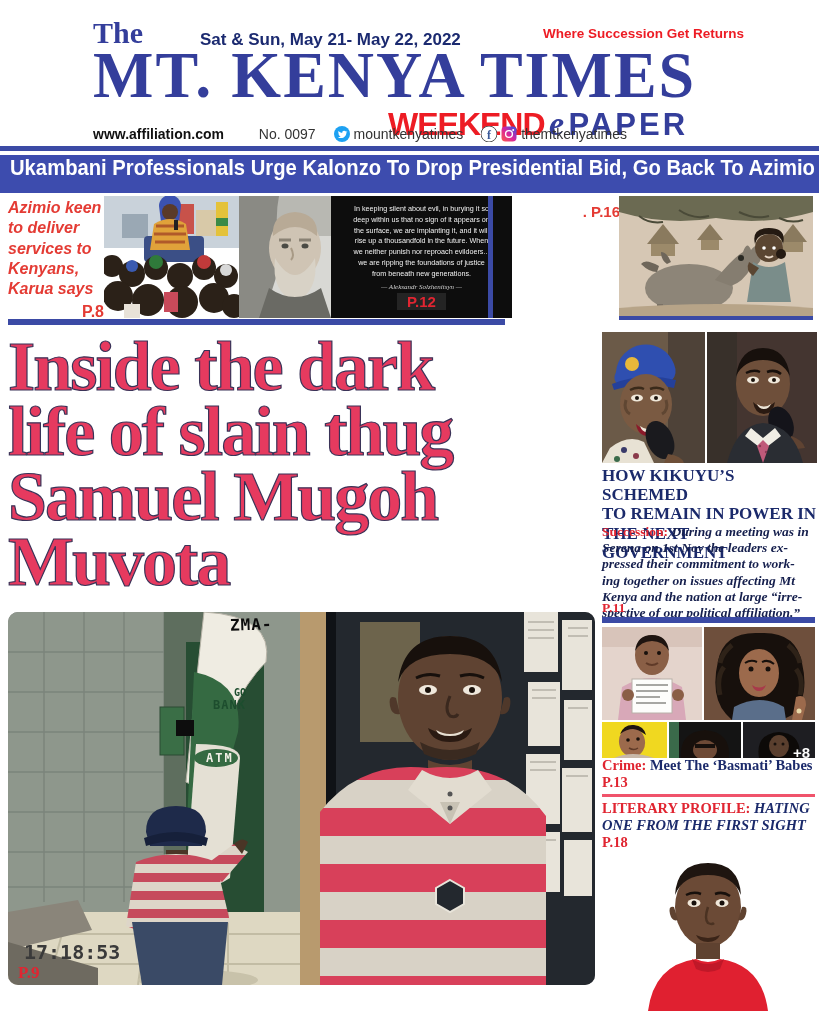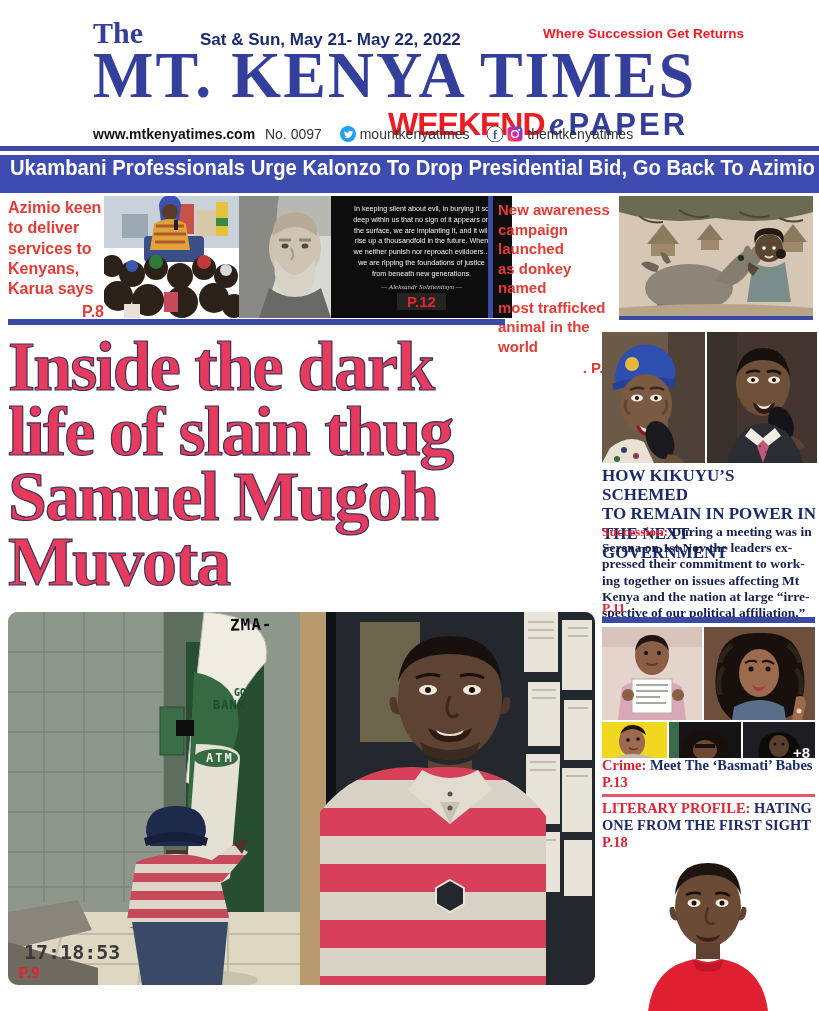--- a/index.html
+++ b/index.html
@@ -12,34 +12,34 @@
   .date{left:200px;top:30px;font:bold 17px "Liberation Sans",sans-serif;color:#1b2a70;}
   .tagline{left:543px;top:26px;font:bold 13.5px "Liberation Sans",sans-serif;color:#ed1c24;}
   .mast-title{left:93px;top:38px;width:640px;font:bold 64px "Liberation Serif",serif;
               color:#343e9b;letter-spacing:2px;white-space:nowrap;transform:scaleY(1.02);transform-origin:left top;}
   .mast-sub{left:388px;top:105px;white-space:nowrap;}
   .mast-sub .wk{font:bold 32px "Liberation Sans",sans-serif;color:#ed1c24;letter-spacing:-1px;}
   .mast-sub .e{font:italic bold 34px "Liberation Serif",serif;color:#343e9b;}
   .mast-sub .pp{font:bold 31px "Liberation Sans",sans-serif;color:#343e9b;letter-spacing:3px;}
   .infoline{left:93px;top:126px;width:640px;font:14px "Liberation Sans",sans-serif;color:#222;}
   .infoline .site{font-weight:bold;color:#111;}
-  .infoline .issue{margin-left:6px;color:#333;}
+  .infoline .issue{margin-left:31px;color:#333;}
   .soc{display:inline-block;vertical-align:-3px;margin-left:14px;margin-right:4px;}
   .handle{color:#333;}
   .blue-rule{left:0;top:146px;width:819px;height:5px;background:#3b4aa5;}
 
   
   .banner{left:0;top:155px;width:819px;height:38px;background:#3d4cae;}
   .banner-inner{position:absolute;left:10px;top:0;height:38px;line-height:38px;white-space:nowrap;
                 font:bold 22px "Liberation Sans",sans-serif;color:#fff;transform:scaleX(0.92);transform-origin:left center;}
 
   
   .t-left{left:8px;top:198px;width:96px;font:bold 16px "Liberation Sans",sans-serif;color:#e43b34;line-height:1.27;}
   .t-left .pg, .t-right .pg{display:block;text-align:right;margin-top:2px;color:#e43b34;}
-  .pre{white-space:pre-line;}
+  .pre{white-space:pre-line;font-style:italic;}
   .img-crowd{left:104px;top:196px;}
   .img-solz{left:239px;top:196px;}
   .quote{left:331px;top:196px;width:181px;height:122px;background:#0d0d0d;color:#f2f2f2;
          text-align:center;overflow:hidden;}
   .quote .qlines{display:block;margin:8px 5px 0;font:7.2px "Liberation Sans",sans-serif;line-height:1.5;}
   .quote .qauthor{display:block;margin-top:3px;font:italic 7px "Liberation Serif",serif;color:#cfcfcf;}
   .quote .pg{display:inline-block;margin-top:2px;padding:0 10px;background:#242424;
              font:bold 15px "Liberation Sans",sans-serif;color:#e02531;}
   .vdiv{left:488px;top:196px;width:5px;height:122px;background:#3b4aa5;}
   .t-right{left:498px;top:200px;width:122px;font:bold 15px "Liberation Sans",sans-serif;color:#e43b34;line-height:1.3;}
@@ -83,21 +83,21 @@
   <div class="abs the">The</div>
   <div class="abs date">Sat &amp; Sun, May 21- May 22, 2022</div>
   <div class="abs tagline">Where Succession Get Returns</div>
   <div class="abs mast-title">MT. KENYA TIMES</div>
   <div class="abs mast-sub">
     <span class="wk">WEEKEND</span>
     <span class="e">e</span>
     <span class="pp">PAPER</span>
   </div>
   <div class="abs infoline">
-    <span class="site">www.mtkenyatimes.com</span>
+    <span class="site">www.affiliation.com</span>
     <span class="issue">No. 0097</span>
     <span class="soc">
       <svg width="16" height="16">
           <circle cx="8" cy="8" r="8" fill="#1da1f2"></circle>
           <path d="M12.5 5.4c-.3.2-.7.3-1 .4.4-.3.6-.6.8-1-.4.2-.8.4-1.2.4-.7-.7-1.8-.6-2.4.1-.4.4-.5 1-.4 1.5-1.5-.1-2.9-.8-3.8-1.9-.5.9-.2 2 .6 2.5-.3 0-.6-.1-.8-.2 0 .9.6 1.7 1.5 1.9-.3.1-.6.1-.9 0 .3.8 1 1.3 1.8 1.3-.8.6-1.8.9-2.8.8.9.6 1.9.9 3 .9 3.6 0 5.6-3 5.5-5.7.4-.3.8-.6 1.1-1z" fill="#fff"></path>
         </svg>
     </span><span class="handle">mountkenyatimes</span>
     <span class="soc">
       <svg width="16" height="16">
           <circle cx="8" cy="8" r="8" fill="#fff" stroke="#555"></circle>
@@ -196,25 +196,20 @@
 we neither punish nor reproach evildoers...
 we are ripping the foundations of justice
 from beneath new generations.</span>
     <span class="qauthor">— Aleksandr Solzhenitsyn —</span>
     <span class="pg">P.12</span>
   </div>
 
   <div class="abs vdiv"></div>
 
   <div class="abs t-right">
-    <span class="pre">New awareness
-campaign launched
-as donkey named
-most trafficked
-animal in the world</span>
     <span class="pg">. P.16</span>
   </div>
 
   <div class="abs img-donkey">
     <svg width="194" height="122">
       <rect width="194" height="122" fill="#d6c7b4"></rect>
       <path d="M0 0 h194 v16 q-48 14 -97 6 q-49 8 -97 -6 z" fill="#6b6a52"></path>
       <path d="M20 20 q10 8 24 6 M60 14 q14 10 30 6 M120 16 q16 8 30 4 M160 22 q12 6 24 2" stroke="#4a4a38" stroke-width="2" fill="none"></path>
       <path d="M28 48 l16 -20 l16 20 z" fill="#8a7a5e"></path>
         <rect x="32" y="48" width="24" height="12" fill="#9c8a6a"></rect>

